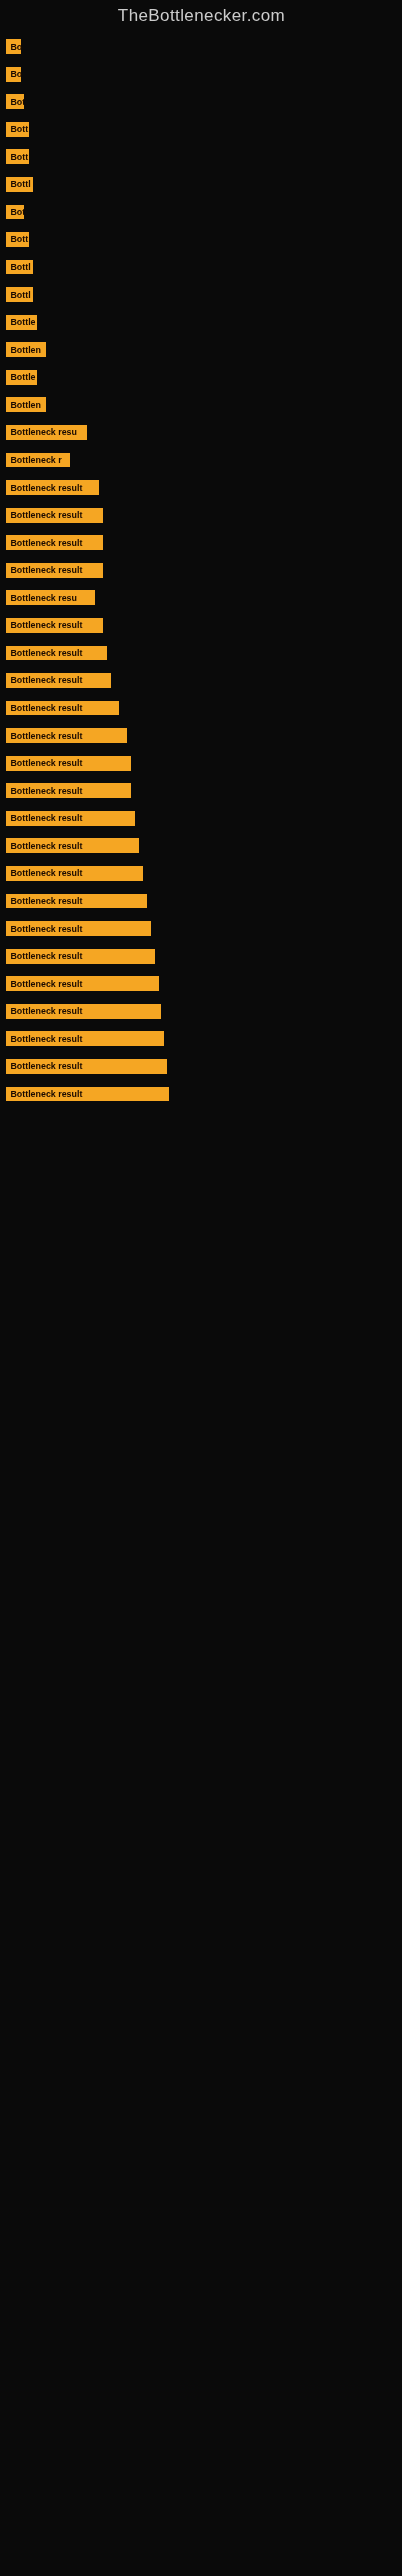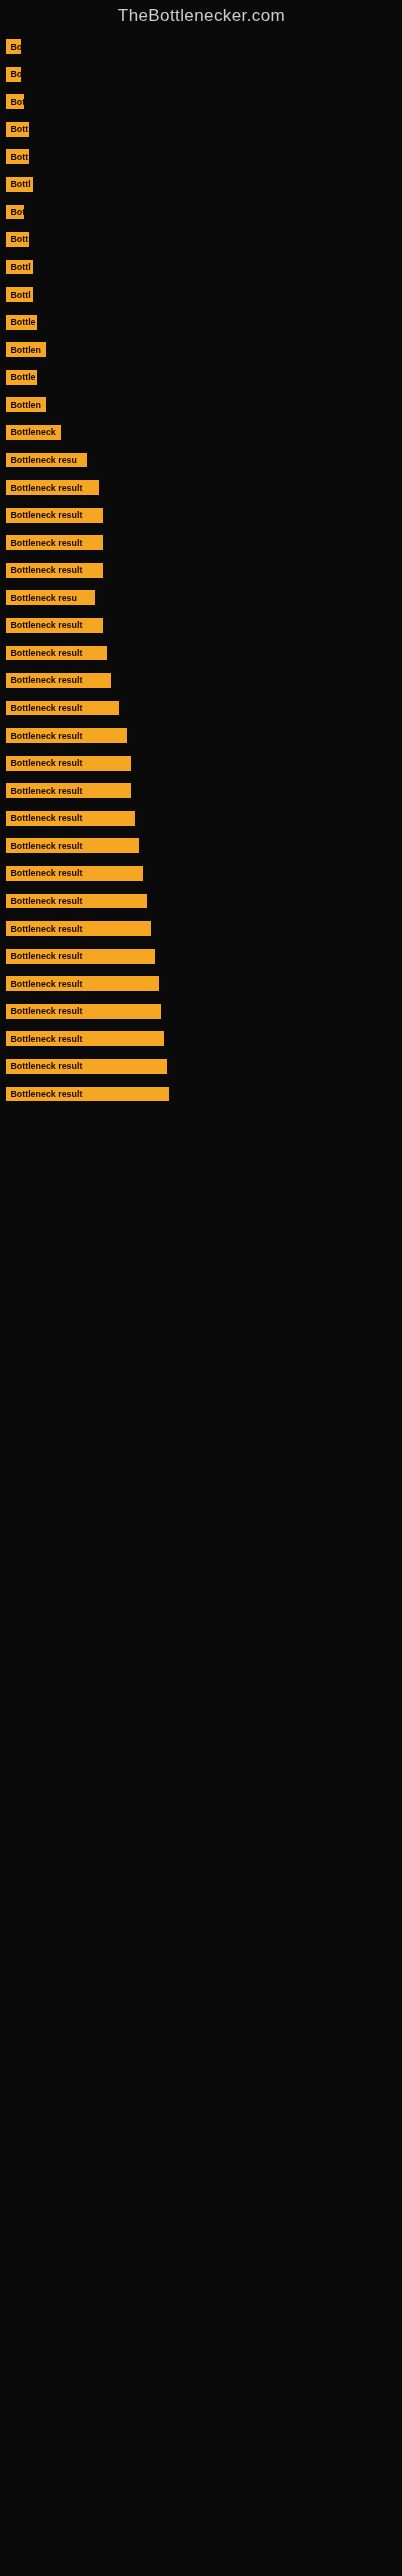--- a/index.html
+++ b/index.html
@@ -89,24 +89,24 @@
     <div class="row-item">
       <span class="label-box" style="width: 40px;">Bottlen</span>
     </div>
     <div class="row-item">
       <span class="label-box" style="width: 31px;">Bottle</span>
     </div>
     <div class="row-item">
       <span class="label-box" style="width: 40px;">Bottlen</span>
     </div>
     <div class="row-item">
-      <span class="label-box" style="width: 55px;">Bottleneck</span>
+      <span class="label-box" style="width: 81px;">Bottleneck resu</span>
     </div>
     <div class="row-item">
-      <span class="label-box" style="width: 81px;">Bottleneck resu</span>
+      <span class="label-box" style="width: 64px;">Bottleneck r</span>
     </div>
     <div class="row-item">
       <span class="label-box" style="width: 93px;">Bottleneck result</span>
     </div>
     <div class="row-item">
       <span class="label-box" style="width: 97px;">Bottleneck result</span>
     </div>
     <div class="row-item">
       <span class="label-box" style="width: 97px;">Bottleneck result</span>
     </div>

